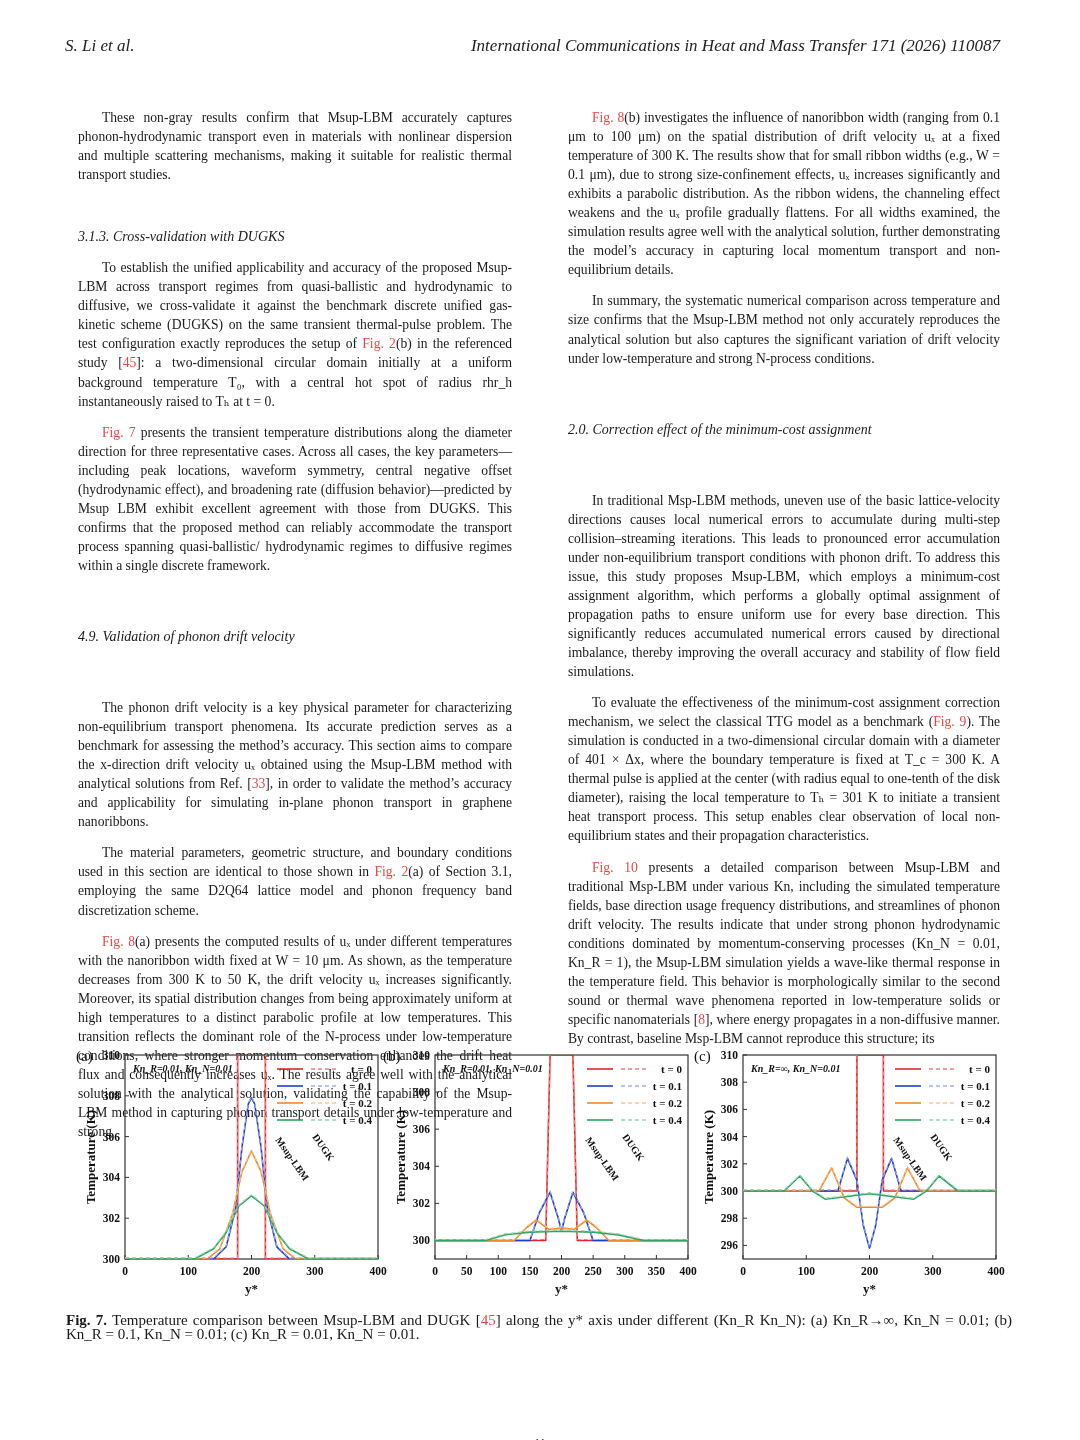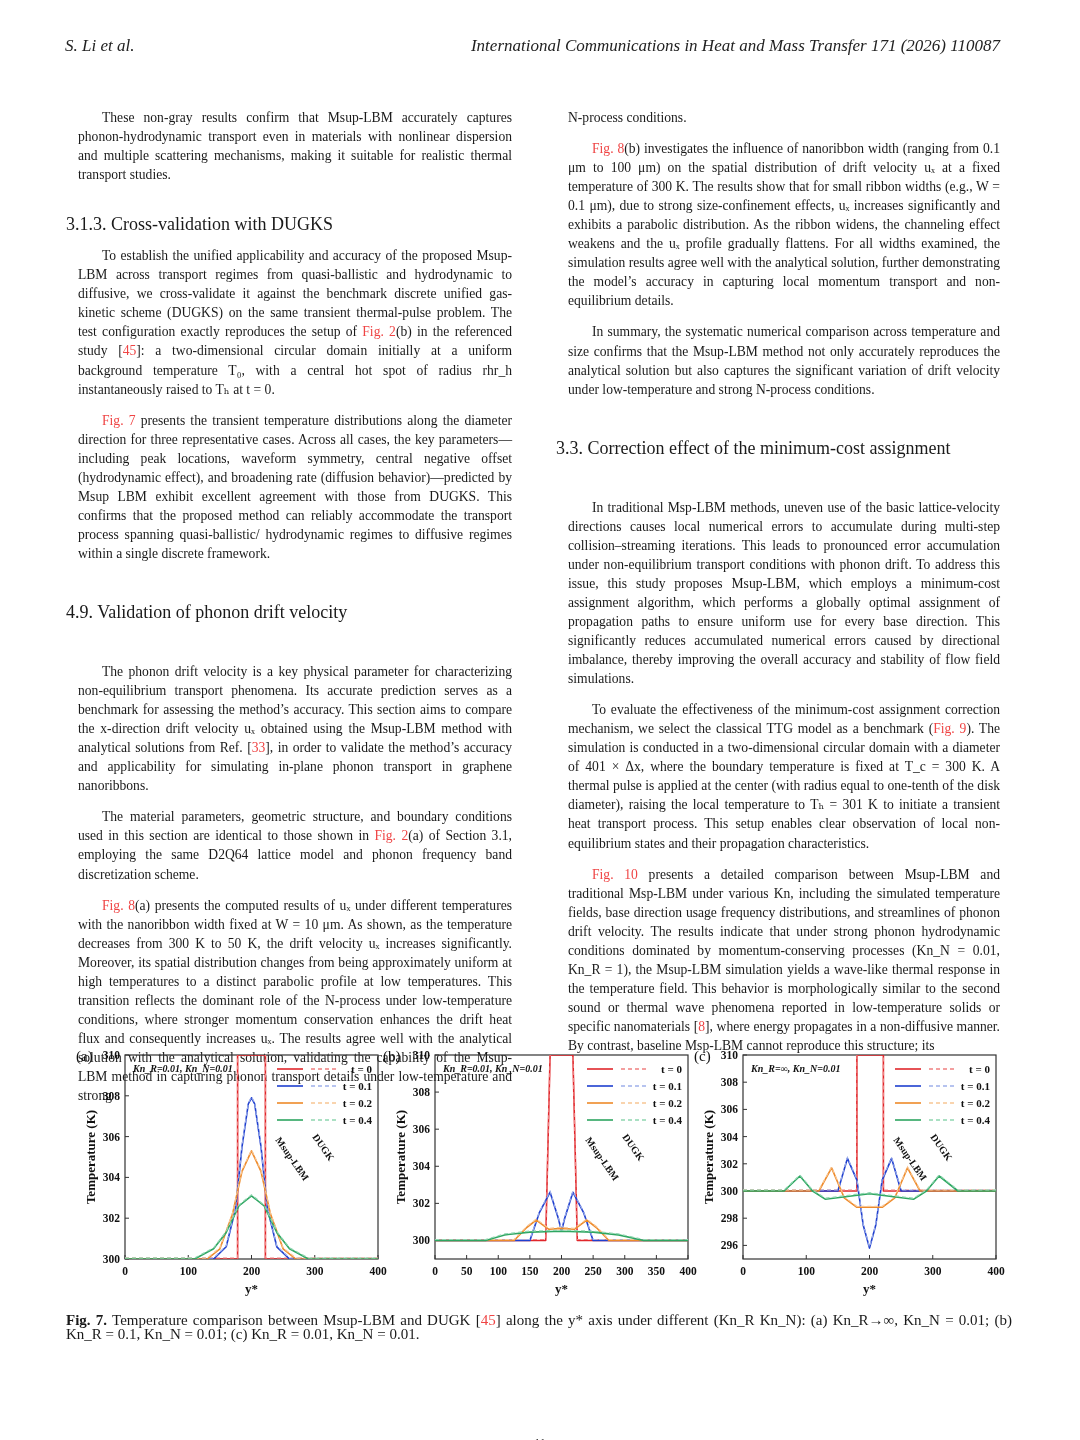--- a/index.html
+++ b/index.html
@@ -5,21 +5,21 @@
   html, body { margin:0; padding:0; background:#ffffff; }
   body { width:1080px; height:1440px; position:relative; overflow:hidden; font-family:"Liberation Serif", "DejaVu Serif", serif; color:#1a1a1a; }
   .running-head { position:absolute; top:36px; font-size:17px; font-style:italic; color:#222; }
   .rh-left { left:65px; }
   .rh-right { right:80px; }
   .col { position:absolute; top:96px; width:458px; font-size:13.6px; line-height:19.05px; text-align:justify; }
   .col-left { left:66px; }
   .col-right { left:556px; width:456px; }
   .col p { margin:12px; text-indent:24px; }
   .col p.noindent { text-indent:0; }
-  .col h3 { font-weight:normal; font-size:18px; margin:0; }
+  .col h3 { font-weight:normal; font-style:italic; font-size:14px; margin:12px; }
   .gap-s { height:19px; }
   .gap-m { height:28px; }
   .link { color:#ef4444; }
   .figure { position:absolute; left:70px; top:1042px; width:940px; height:250px; }
   .panel { position:absolute; top:0; width:310px; height:250px; }
   .panel svg { width:310px; height:250px; overflow:visible; }
   .caption { position:absolute; left:66px; top:1313px; width:946px; font-size:15px; line-height:14px; text-align:justify; }
   .caption b { font-weight:bold; }
   .page-number { position:absolute; top:1436px; left:0; width:1080px; text-align:center; font-size:12px; }
   .ax-tick { font-family:"Liberation Serif", serif; font-weight:bold; font-size:11.5px; fill:#111; }
@@ -43,25 +43,24 @@
   <p><a class="link">Fig. 7</a><span> presents the transient temperature distributions along the diameter direction for three representative cases. Across all cases, the key parameters—including peak locations, waveform symmetry, central negative offset (hydrodynamic effect), and broadening rate (diffusion behavior)—predicted by Msup LBM exhibit excellent agreement with those from DUGKS. This confirms that the proposed method can reliably accommodate the transport process spanning quasi-ballistic/ hydrodynamic regimes to diffusive regimes within a single discrete framework.</span></p>
   <div class="gap-m"></div>
   <h3>4.9.  Validation of phonon drift velocity</h3>
   <div class="gap-m"></div>
   <p><span>The phonon drift velocity is a key physical parameter for characterizing non-equilibrium transport phenomena. Its accurate prediction serves as a benchmark for assessing the method’s accuracy. This section aims to compare the x-direction drift velocity uₓ obtained using the Msup-LBM method with analytical solutions from Ref. [</span><a class="link">33</a><span>], in order to validate the method’s accuracy and applicability for simulating in-plane phonon transport in graphene nanoribbons.</span></p>
   <p><span>The material parameters, geometric structure, and boundary conditions used in this section are identical to those shown in </span><a class="link">Fig. 2</a><span>(a) of Section 3.1, employing the same D2Q64 lattice model and phonon frequency band discretization scheme.</span></p>
   <p><a class="link">Fig. 8</a><span>(a) presents the computed results of uₓ under different temperatures with the nanoribbon width fixed at W = 10 μm. As shown, as the temperature decreases from 300 K to 50 K, the drift velocity uₓ increases significantly. Moreover, its spatial distribution changes from being approximately uniform at high temperatures to a distinct parabolic profile at low temperatures. This transition reflects the dominant role of the N-process under low-temperature conditions, where stronger momentum conservation enhances the drift heat flux and consequently increases uₓ. The results agree well with the analytical solution with the analytical solution, validating the capability of the Msup-LBM method in capturing phonon transport details under low-temperature and strong</span></p>
 </div>
 
 <div class="col col-right">
-  <p class="noindent">N-process conditions.</p>
   <p><a class="link">Fig. 8</a><span>(b) investigates the influence of nanoribbon width (ranging from 0.1 μm to 100 μm) on the spatial distribution of drift velocity uₓ at a fixed temperature of 300 K. The results show that for small ribbon widths (e.g., W = 0.1 μm), due to strong size-confinement effects, uₓ increases significantly and exhibits a parabolic distribution. As the ribbon widens, the channeling effect weakens and the uₓ profile gradually flattens. For all widths examined, the simulation results agree well with the analytical solution, further demonstrating the model’s accuracy in capturing local momentum transport and non-equilibrium details.</span></p>
   <p>In summary, the systematic numerical comparison across temperature and size confirms that the Msup-LBM method not only accurately reproduces the analytical solution but also captures the significant variation of drift velocity under low-temperature and strong N-process conditions.</p>
   <div class="gap-m"></div>
-  <h3>3.3.  Correction effect of the minimum-cost assignment</h3>
+  <h3>2.0.  Correction effect of the minimum-cost assignment</h3>
   <div class="gap-m"></div>
   <p>In traditional Msp-LBM methods, uneven use of the basic lattice-velocity directions causes local numerical errors to accumulate during multi-step collision–streaming iterations. This leads to pronounced error accumulation under non-equilibrium transport conditions with phonon drift. To address this issue, this study proposes Msup-LBM, which employs a minimum-cost assignment algorithm, which performs a globally optimal assignment of propagation paths to ensure uniform use for every base direction. This significantly reduces accumulated numerical errors caused by directional imbalance, thereby improving the overall accuracy and stability of flow field simulations.</p>
   <p><span>To evaluate the effectiveness of the minimum-cost assignment correction mechanism, we select the classical TTG model as a benchmark (</span><a class="link">Fig. 9</a><span>). The simulation is conducted in a two-dimensional circular domain with a diameter of 401 × Δx, where the boundary temperature is fixed at T_c = 300 K. A thermal pulse is applied at the center (with radius equal to one-tenth of the disk diameter), raising the local temperature to Tₕ = 301 K to initiate a transient heat transport process. This setup enables clear observation of local non-equilibrium states and their propagation characteristics.</span></p>
   <p><a class="link">Fig. 10</a><span> presents a detailed comparison between Msup-LBM and traditional Msp-LBM under various Kn, including the simulated temperature fields, base direction usage frequency distributions, and streamlines of phonon drift velocity. The results indicate that under strong phonon hydrodynamic conditions dominated by momentum-conserving processes (Kn_N = 0.01, Kn_R = 1), the Msup-LBM simulation yields a wave-like thermal response in the temperature field. This behavior is morphologically similar to the second sound or thermal wave phenomena reported in low-temperature solids or specific nanomaterials [</span><a class="link">8</a><span>], where energy propagates in a non-diffusive manner. By contrast, baseline Msp-LBM cannot reproduce this structure; its</span></p>
 </div>
 
 <div class="figure">
   <div class="panel" style="left:0px;"><svg id="chart0">
         <defs>
           <clipPath id="clip0">

